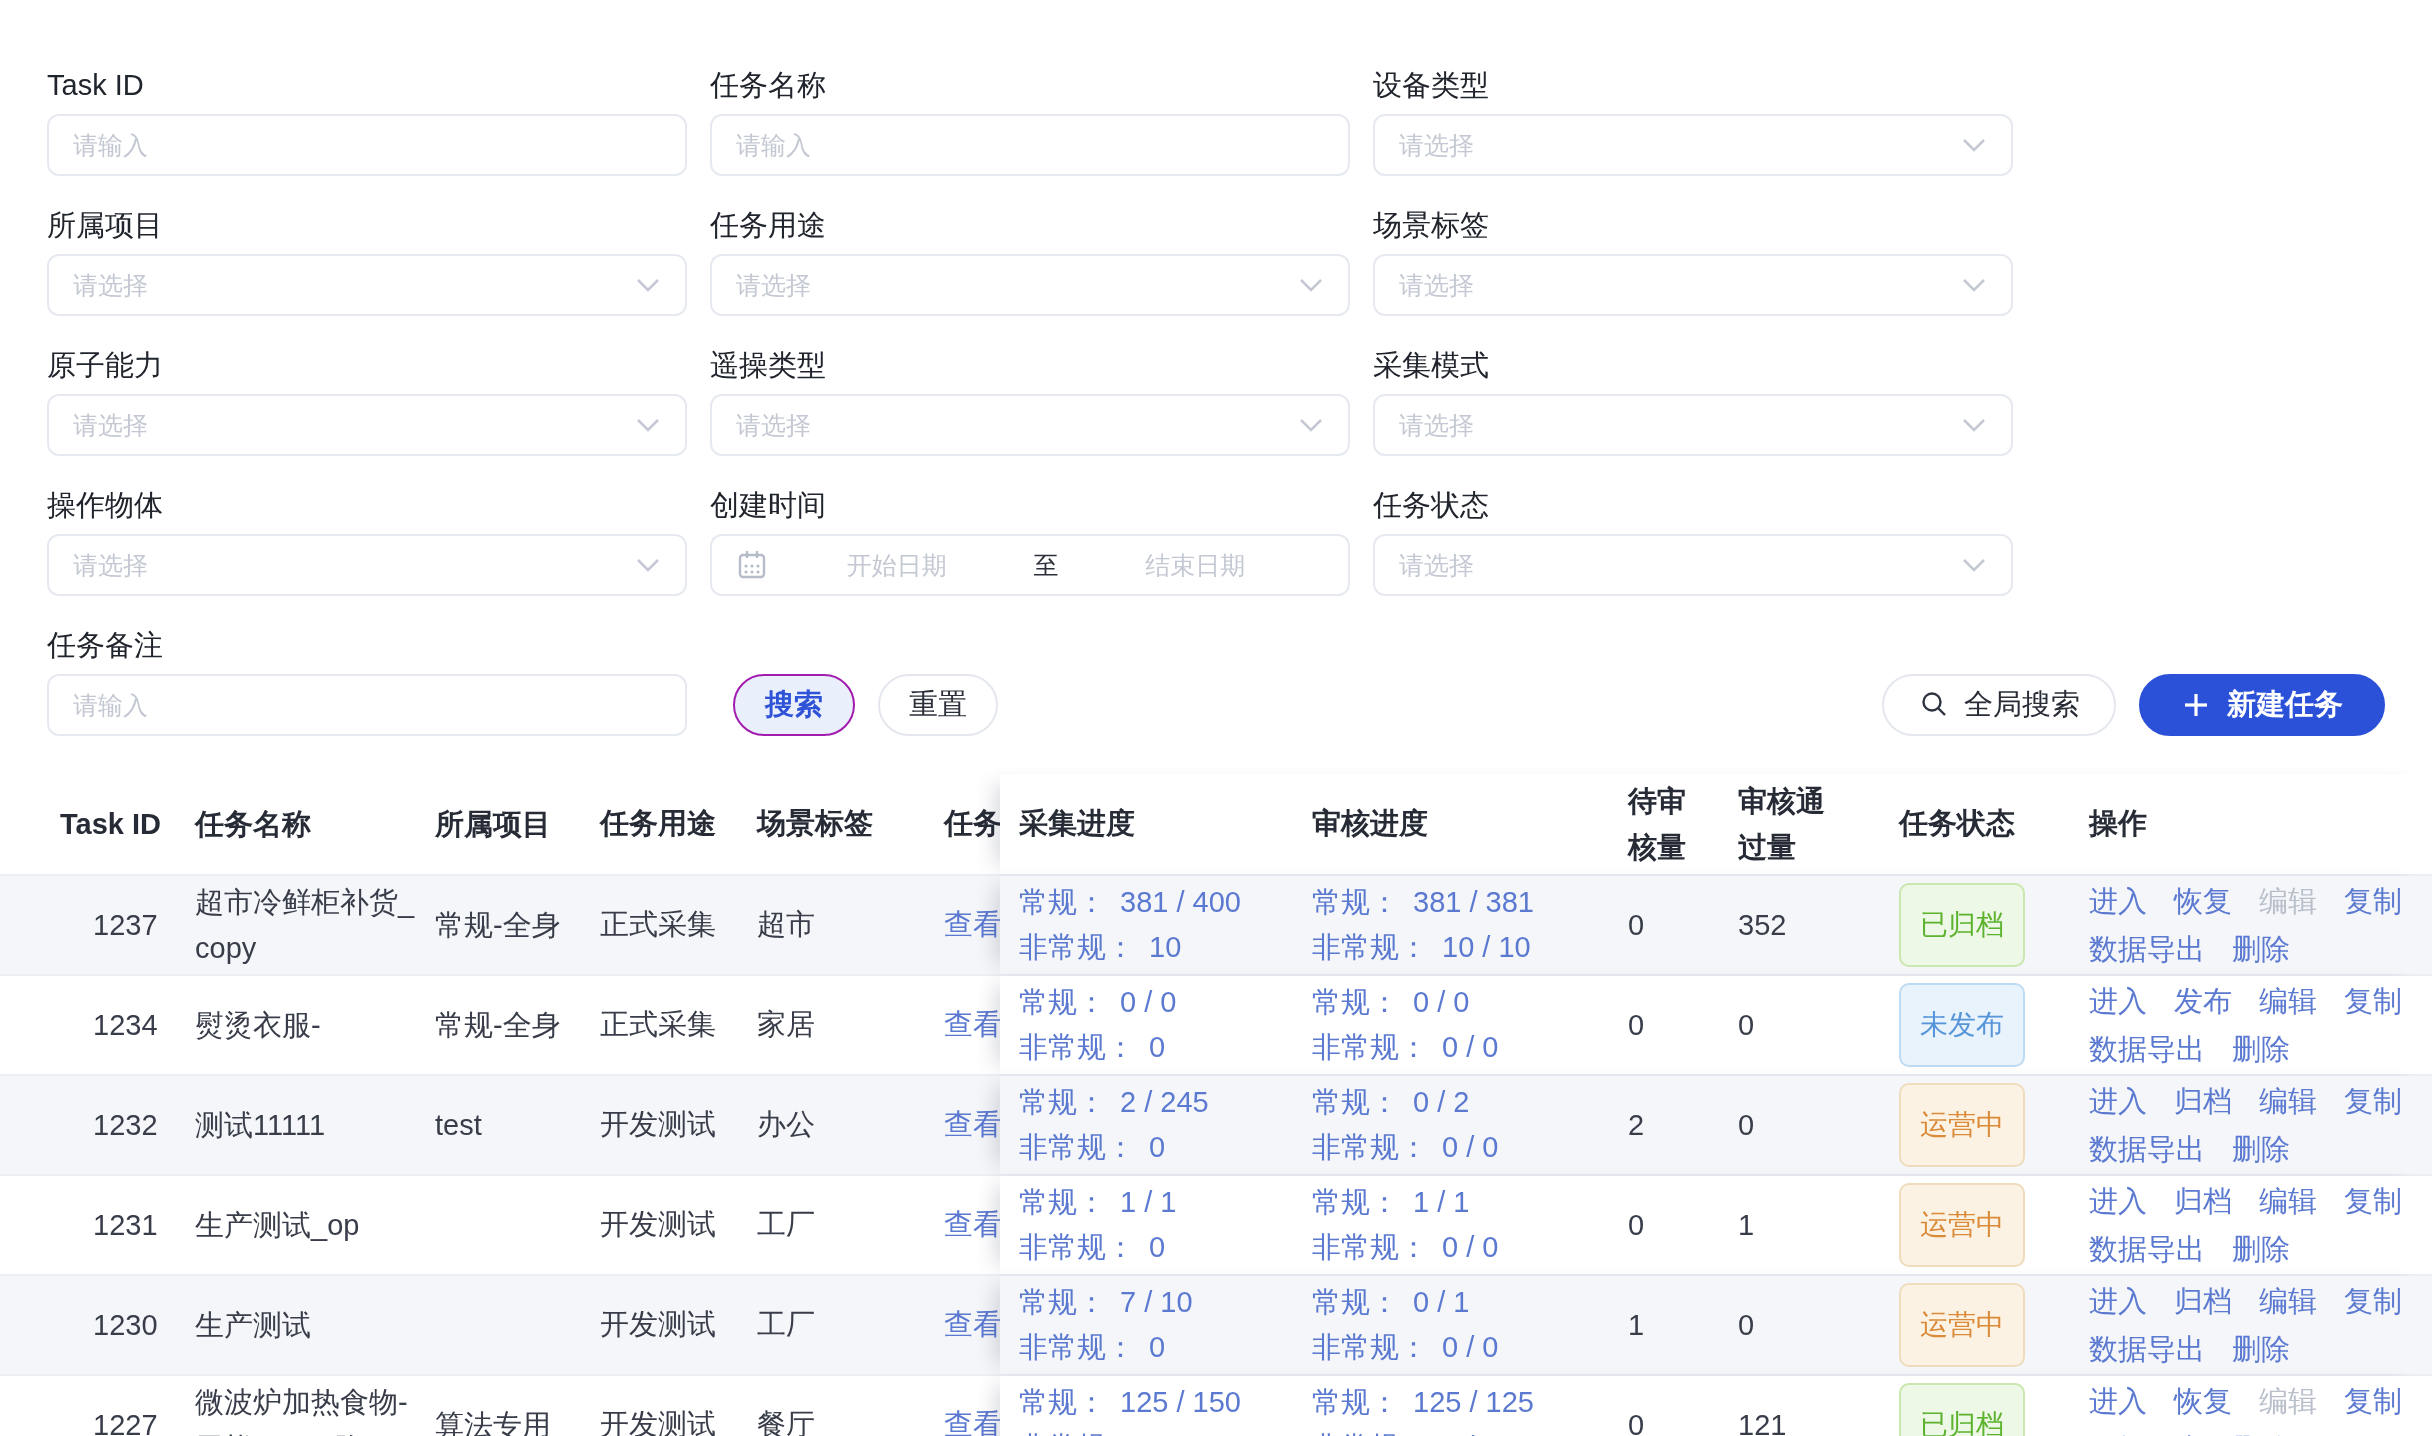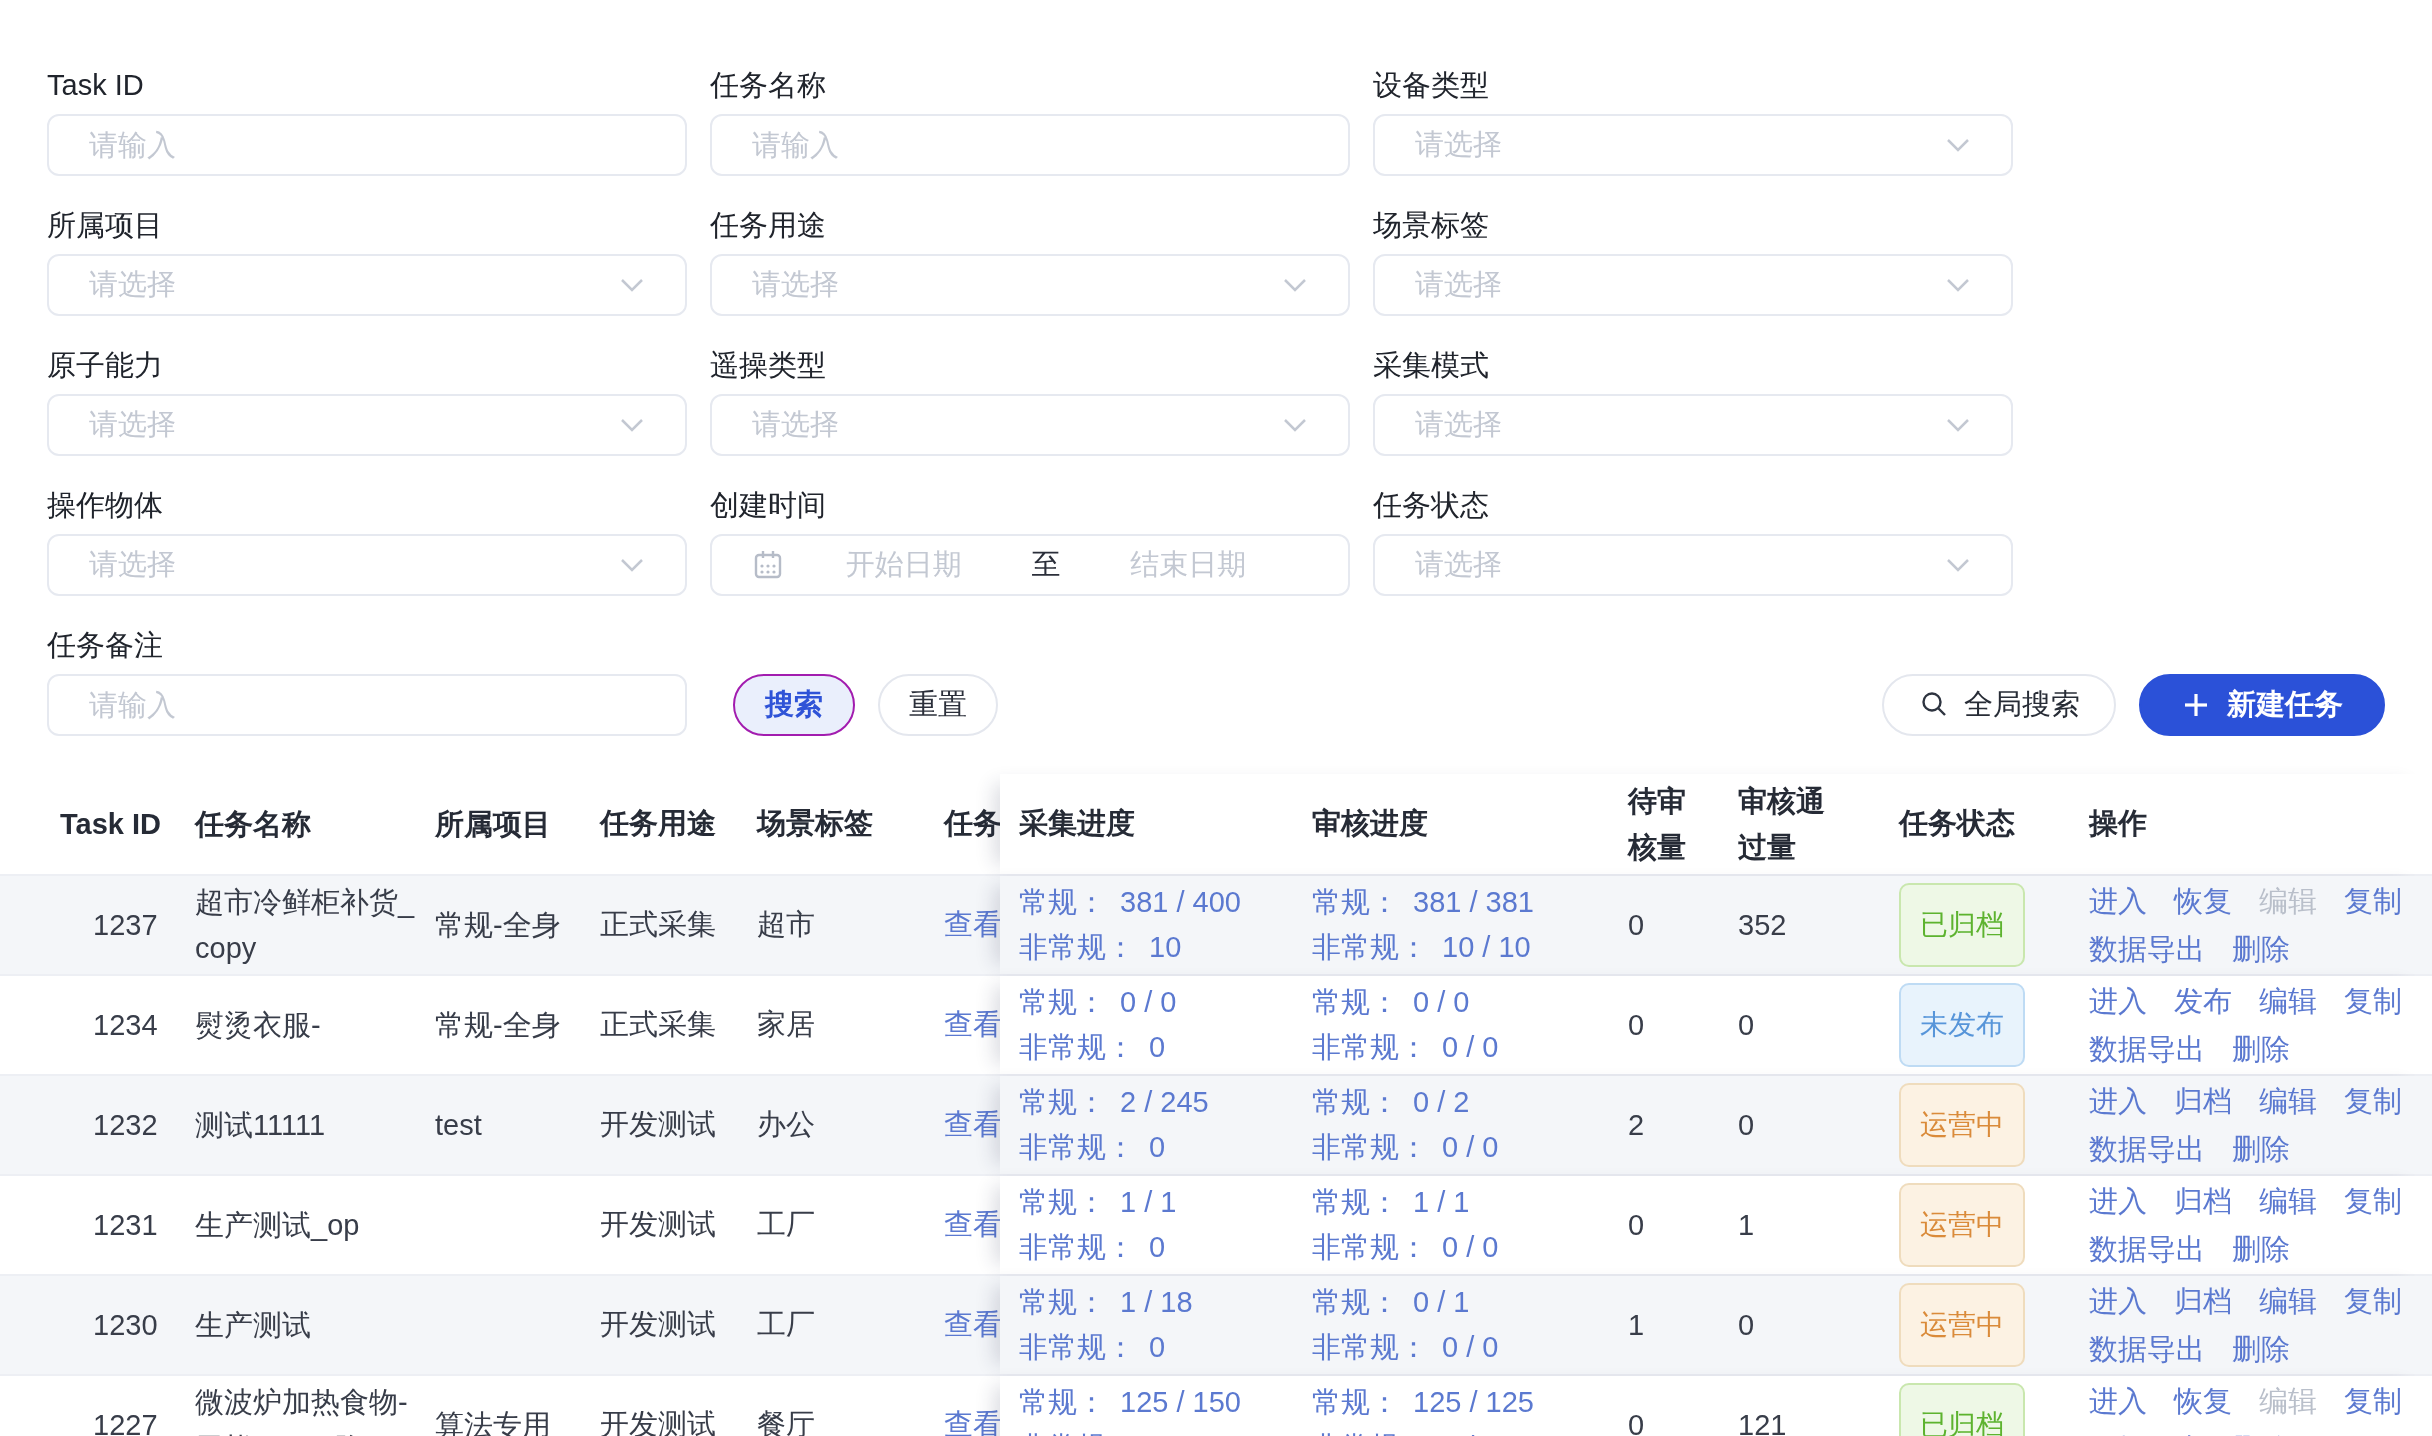--- a/index.html
+++ b/index.html
@@ -4,21 +4,21 @@
 <style>
   html,body{margin:0;padding:0;background:#fff;}
   .page{position:relative;width:2432px;height:1436px;background:#fff;overflow:hidden;
         font-family:"Liberation Sans","DejaVu Sans",sans-serif;color:#383d49;margin-top:30px;}
   
   .filters{padding:40px 47px 0 47px;}
   .frow{display:flex;gap:23px;margin-bottom:34px;}
   .field{width:640px;}
   .field .flabel{display:block;font-size:29px;color:#20242c;margin-bottom:14px;line-height:30px;}
   .control{height:62px;border:2px solid #e6e9f0;border-radius:12px;background:#fff;
-           display:flex;align-items:center;padding:0 40px;font-size:29px;box-sizing:border-box;width:100%;}
+           display:flex;align-items:center;padding:0 24px;font-size:25px;box-sizing:border-box;width:100%;}
   input.control{outline:none;color:#383d49;}
   input.control::placeholder{color:#c3c8d2;}
   .select{justify-content:space-between;cursor:pointer;}
   .ph{color:#c3c8d2;}
   .daterange{gap:0;}
   .daterange .ph{flex:1;text-align:center;}
   .daterange .to{color:#2b2f3a;padding:0 8px;}
   
   .btn{height:62px;border-radius:31px;font-size:29px;display:inline-flex;align-items:center;
        justify-content:center;box-sizing:border-box;cursor:pointer;white-space:nowrap;}
@@ -458,21 +458,21 @@
         <div class="cell c-name">生产测试</div>
         <div class="cell c-proj"></div>
         <div class="cell c-purp">开发测试</div>
         <div class="cell c-scene">工厂</div>
         <div class="cell c-note"><span class="link">查看</span></div>
       </div>
       <div class="pinned">
         <div class="cell c-collect">
           <div class="pline">
               <span>常规：</span>
-              <span>1 / 18</span>
+              <span>7 / 10</span>
             </div>
           <div class="pline">
               <span>非常规：</span>
               <span>0</span>
             </div>
         </div>
         <div class="cell c-review">
           <div class="pline">
               <span>常规：</span>
               <span>0 / 1</span>

